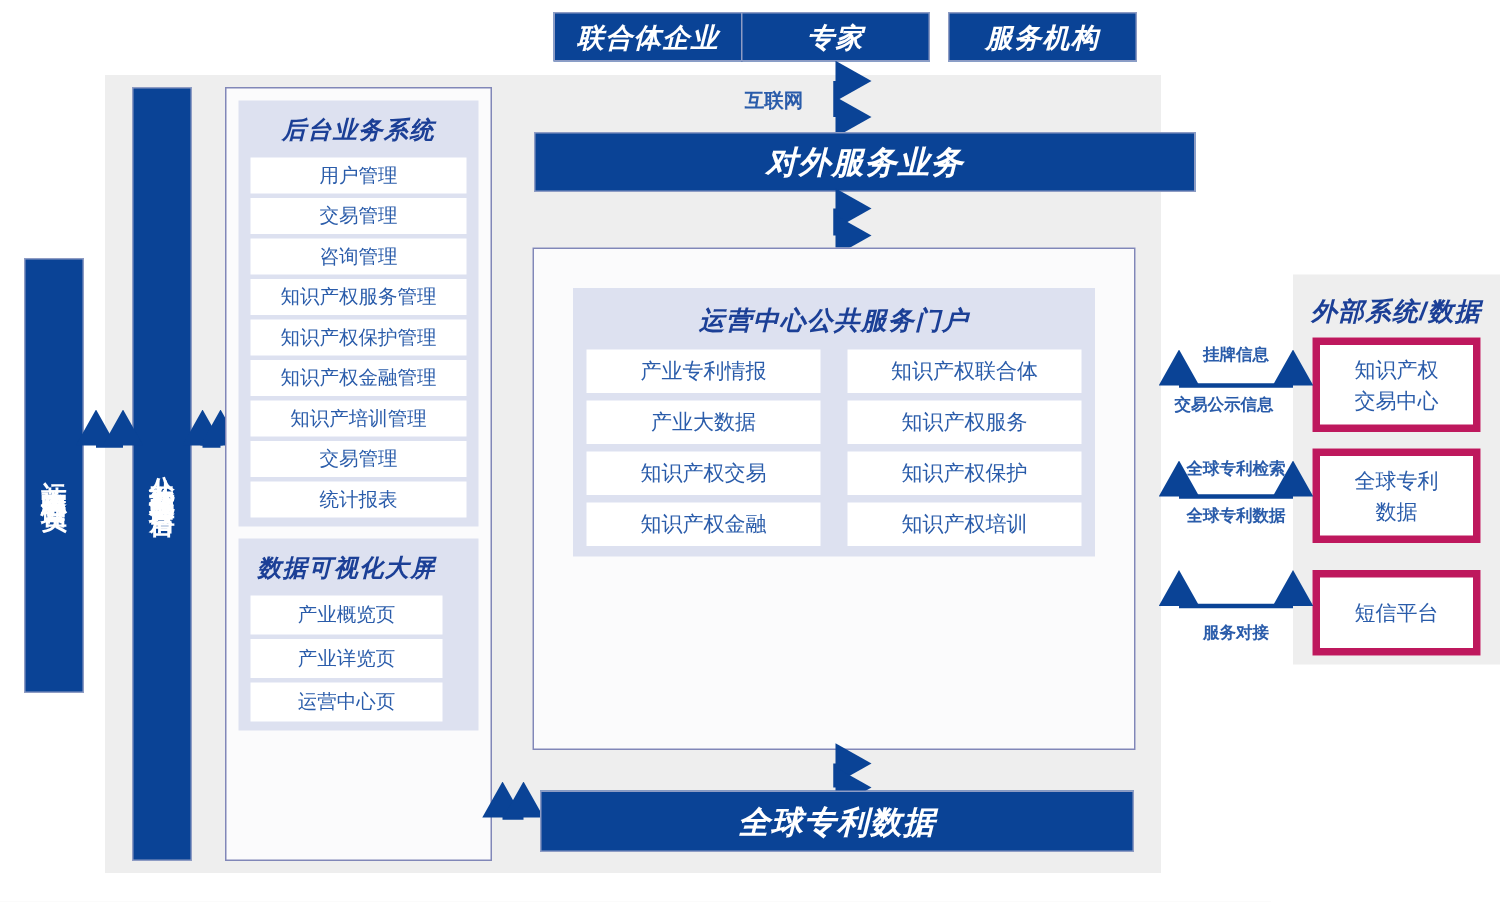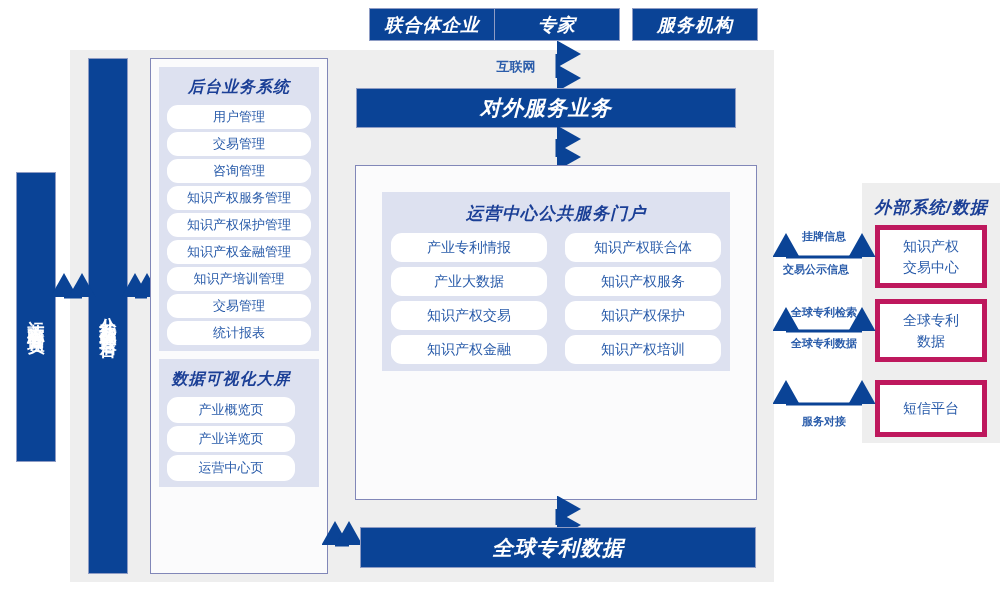--- a/index.html
+++ b/index.html
@@ -46,21 +46,20 @@
     font-weight: bold;
     font-style: italic;
     text-align: center;
     letter-spacing: 1px;
   }
   .cell {
     background: #ffffff;
     color: #2a5caa;
     display: flex; align-items: center; justify-content: center;
     text-align: center;
-    border-radius: 11px;
   }
 
   .ext-box {
     background: #ffffff;
     border: 5px solid #be185d;
     color: #2a5caa;
     display: flex; align-items: center; justify-content: center;
     text-align: center;
     line-height: 1.45;
   }
@@ -105,21 +104,21 @@
         <path d="M0,8 L4.5,0 L9,8 Z" fill="#0A4396"></path>
       </marker>
       <marker id="mkD" markerWidth="9" markerHeight="9" refX="4.5" refY="8" orient="auto">
         <path d="M0,8 L4.5,0 L9,8 Z" fill="#0A4396"></path>
       </marker>
     </defs>
     <line x1="9" y1="10" x2="9" y2="34" stroke="#0A4396" stroke-width="3" marker-start="url(#mkU)" marker-end="url(#mkD)"></line>
   </svg>
   <div class="abs arrow-label" style="left:489px; top:58px; width:54px; font-size:13px;">互联网</div>
 
-  <div class="abs navy-box" style="left:356px; top:88px; width:380px; height:40px; font-size:21px;">
+  <div class="abs navy-box" style="left:356px; top:88px; width:441px; height:40px; font-size:21px;">
     <span>对外服务业务</span>
   </div>
 
   <svg class="abs" style="left:548px; top:130px;" width="18" height="36" viewBox="0 0 18 36">
     <line x1="9" y1="9" x2="9" y2="27" stroke="#0A4396" stroke-width="3" marker-start="url(#mkU)" marker-end="url(#mkD)"></line>
   </svg>
 
   <div class="abs navy-box vertical" style="left:16px; top:172px; width:40px; height:290px; font-size:17px;">
     <span>运营中心管理员</span>
   </div>

